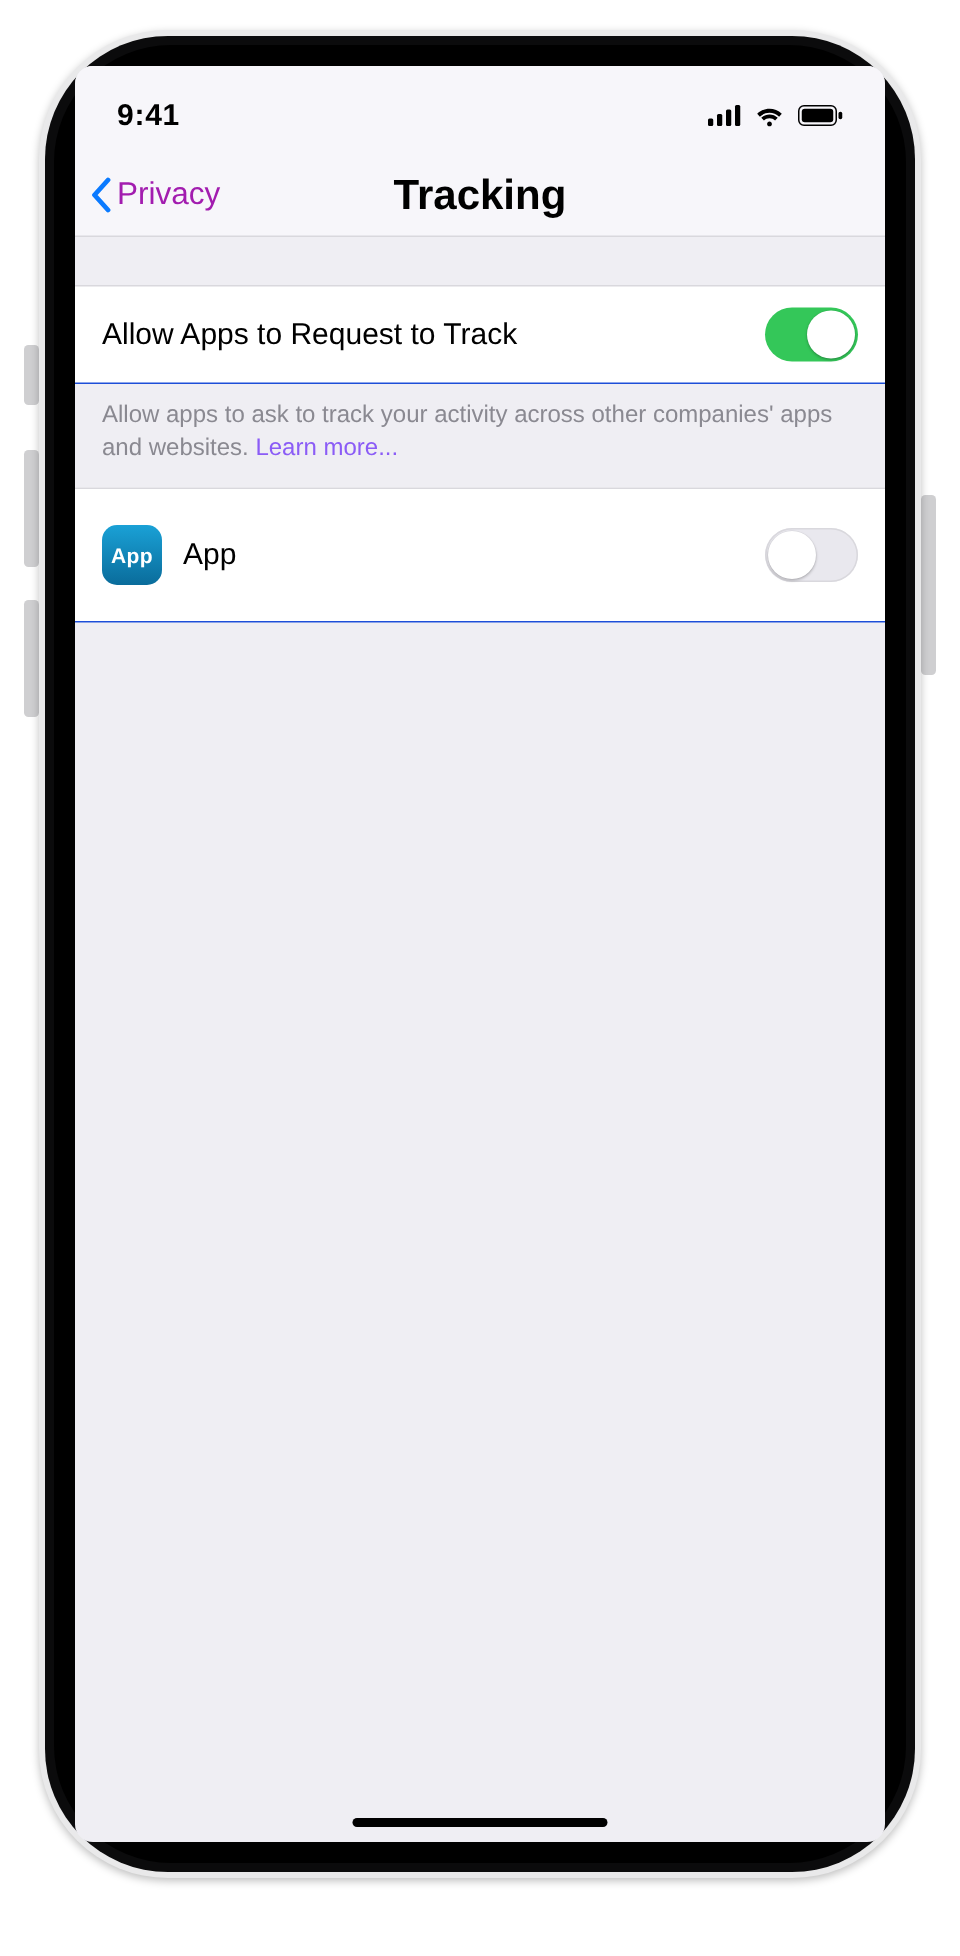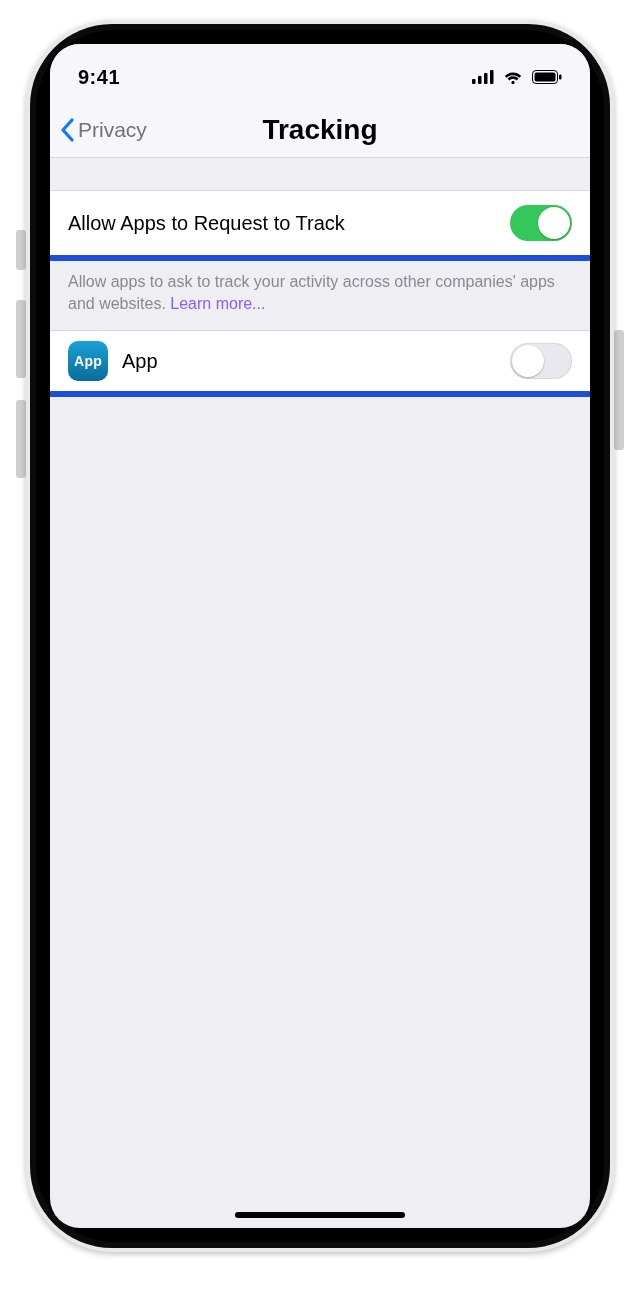--- a/index.html
+++ b/index.html
@@ -20,21 +20,21 @@
 
     
     .btn-rail { position: absolute; background: #cfcfd1; border-radius: 3px; }
     .btn-left-1 { left: 16px; top: 230px; width: 10px; height: 40px; }
     .btn-left-2 { left: 16px; top: 300px; width: 10px; height: 78px; }
     .btn-left-3 { left: 16px; top: 400px; width: 10px; height: 78px; }
     .btn-right  { right: 16px; top: 330px; width: 10px; height: 120px; }
 
     
     .screen {
-      position: absolute; inset: 24px; border-radius: 30px; overflow: hidden;
+      position: absolute; inset: 24px; border-radius: 12px; overflow: hidden;
       background: #efeef3;
     }
 
     
     .notch {
       position: absolute; top: 0; left: 50%; transform: translateX(-50%);
       width: 236px; height: 40px; background: #000; border-bottom-left-radius: 24px; border-bottom-right-radius: 24px;
       display: flex; align-items: center; justify-content: center; gap: 14px;
     }
     .speaker { width: 72px; height: 8px; background: #1b1b1d; border-radius: 5px; }
@@ -42,37 +42,37 @@
 
     
     .statusbar { position: relative; height: 58px; display: flex; align-items: center; justify-content: space-between; padding: 8px 28px 0; background: #f7f6fa; }
     .sb-time { font-weight: 700; font-size: 20px; color: #000; letter-spacing: .5px; }
     .sb-right { display: flex; align-items: center; gap: 8px; }
     .sb-right svg { display: block; }
 
     
     .navbar { position: relative; height: 56px; background: #f7f6fa; border-bottom: 1px solid #d9d8dd; display: flex; align-items: center; justify-content: center; }
     .nav-title { font-size: 28px; font-weight: 700; color: #000; }
-    .nav-back { position: absolute; left: 10px; top: 0; bottom: 0; display: flex; align-items: center; gap: 2px; color: #737373; font-size: 21px; }
+    .nav-back { position: absolute; left: 10px; top: 0; bottom: 0; display: flex; align-items: center; gap: 2px; color: #a21caf; font-size: 21px; }
     .nav-back svg { display: block; }
 
     
     .content { padding-top: 32px; }
 
     .row {
-      background: #fff; border-top: 1px solid #d9d8dd; border-bottom: 6px solid #1d4ed8;
+      background: #fff; border-top: 1px solid #d9d8dd; border-bottom: 1px solid #1d4ed8;
       display: flex; align-items: center; justify-content: space-between;
       padding: 14px 18px; min-height: 58px;
     }
     .row-label { font-size: 20px; color: #000; }
 
     .group-footer { padding: 10px 18px 16px; color: #8a8991; font-size: 16px; line-height: 1.35; }
     .group-footer a { color: #8b5cf6; text-decoration: none; }
 
-    .app-row { padding: 10px 18px; }
+    .app-row { padding: 24px 18px; }
     .app-left { display: flex; align-items: center; gap: 14px; }
     .app-icon { width: 40px; height: 40px; border-radius: 10px; background: linear-gradient(180deg, #1aa1d6, #0a6c9b); display: flex; align-items: center; justify-content: center; color: #fff; font-weight: 700; font-size: 14px; letter-spacing: .2px; }
 
     
     .switch { position: relative; width: 62px; height: 36px; border-radius: 36px; background: #e9e8ee; box-shadow: inset 0 0 0 1px #d9d8dd; cursor: pointer; }
     .switch .knob { position: absolute; top: 2px; left: 2px; width: 32px; height: 32px; background: #fff; border-radius: 50%; box-shadow: 0 1px 2px rgba(0,0,0,.25), 0 0 0 .5px rgba(0,0,0,.04); transition: left .15s; }
     .switch.on { background: #34c759; box-shadow: none; }
     .switch.on .knob { left: 28px; }
 
     

